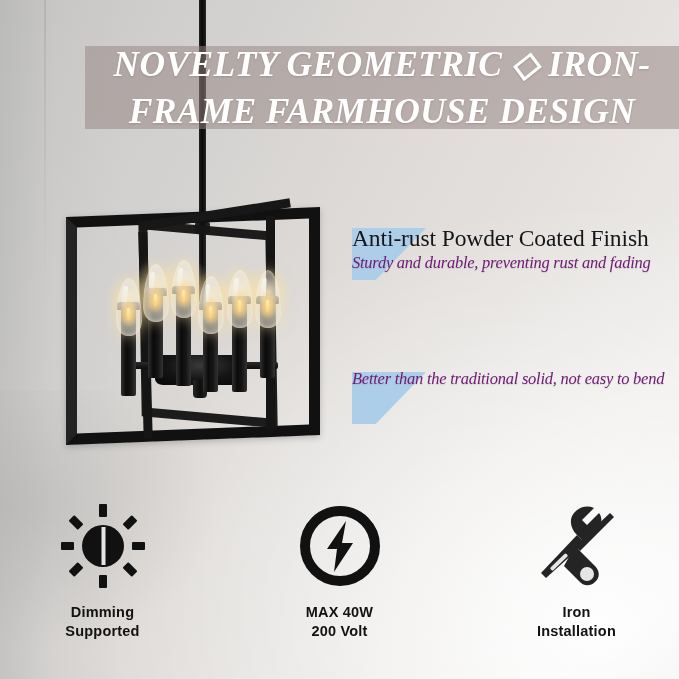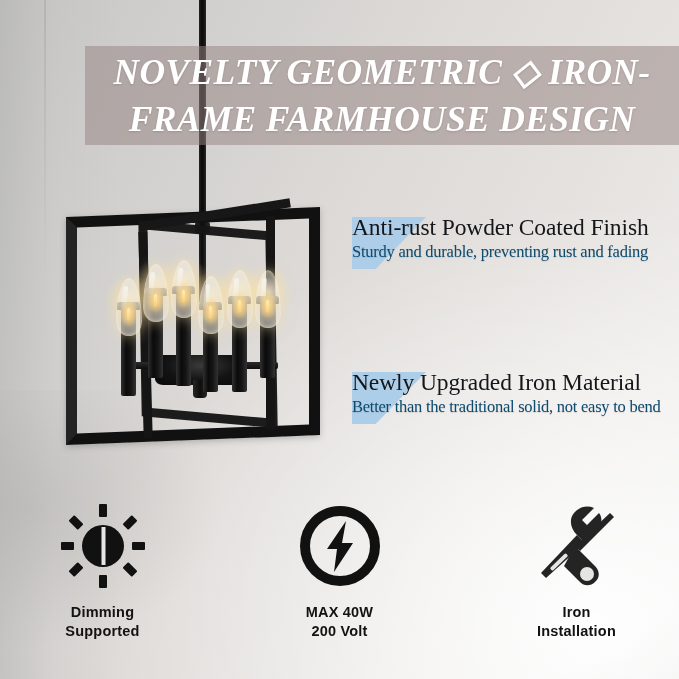--- a/index.html
+++ b/index.html
@@ -48,21 +48,21 @@
     inset: 0;
     background: radial-gradient(130% 110% at 50% 45%, rgba(255,255,255,0.0) 55%, rgba(130,128,126,0.17) 100%);
   }
 
   
   .title-banner {
     position: absolute;
     left: 85px;
     top: 46px;
     width: 594px;
-    height: 99px;
+    height: 83px;
     background: rgba(150,133,131,0.52);
     display: flex;
     align-items: center;
     justify-content: center;
   }
   .title-text {
     font-family: "Liberation Serif", serif;
     font-style: italic;
     font-weight: bold;
     font-size: 35.5px;
@@ -272,22 +272,23 @@
     font-size: 23.5px;
     font-weight: normal;
     color: #14161a;
     line-height: 28px;
     letter-spacing: -0.1px;
     white-space: nowrap;
   }
   .feature-sub {
     position: relative;
     font-family: "Liberation Serif", serif;
+    font-style: italic;
     font-size: 16.5px;
-    color: #0c4a6e;
+    color: #701a75;
     line-height: 22px;
     letter-spacing: -0.25px;
     white-space: nowrap;
     text-shadow: 0 1px 1px rgba(120,120,120,0.22);
   }
 
   
   .badges {
     position: absolute;
     left: 0;
@@ -379,29 +380,28 @@
     <div class="bulb" style="left:260px; top:270px;"></div>
   </div>
 
   <div class="bg-vignette"></div>
 
   <div class="title-banner">
     <div class="title-text">NOVELTY GEOMETRIC ◇ IRON-
 FRAME FARMHOUSE DESIGN</div>
   </div>
 
-  <div class="feature" style="top:213px;">
+  <div class="feature" style="top:224px;">
     <div class="feature-accent"></div>
     <div class="feature-title">Anti-rust Powder Coated Finish</div>
     <div class="feature-sub">Sturdy and durable, preventing rust and fading</div>
   </div>
 
   <div class="feature" style="top:368px;">
     <div class="feature-accent"></div>
-    <div class="feature-title">Newly Upgraded Iron Material</div>
     <div class="feature-sub">Better than the traditional solid, not easy to bend</div>
   </div>
 
   <div class="badges">
 
     <div class="badge">
       <div class="badge-icon">
         <svg width="88" height="88" viewBox="0 0 88 88" aria-hidden="true">
           <circle cx="44" cy="44" r="21" fill="#111111"></circle>
           <rect x="42.5" y="25" width="4" height="38" fill="#e7e5e3"></rect>

